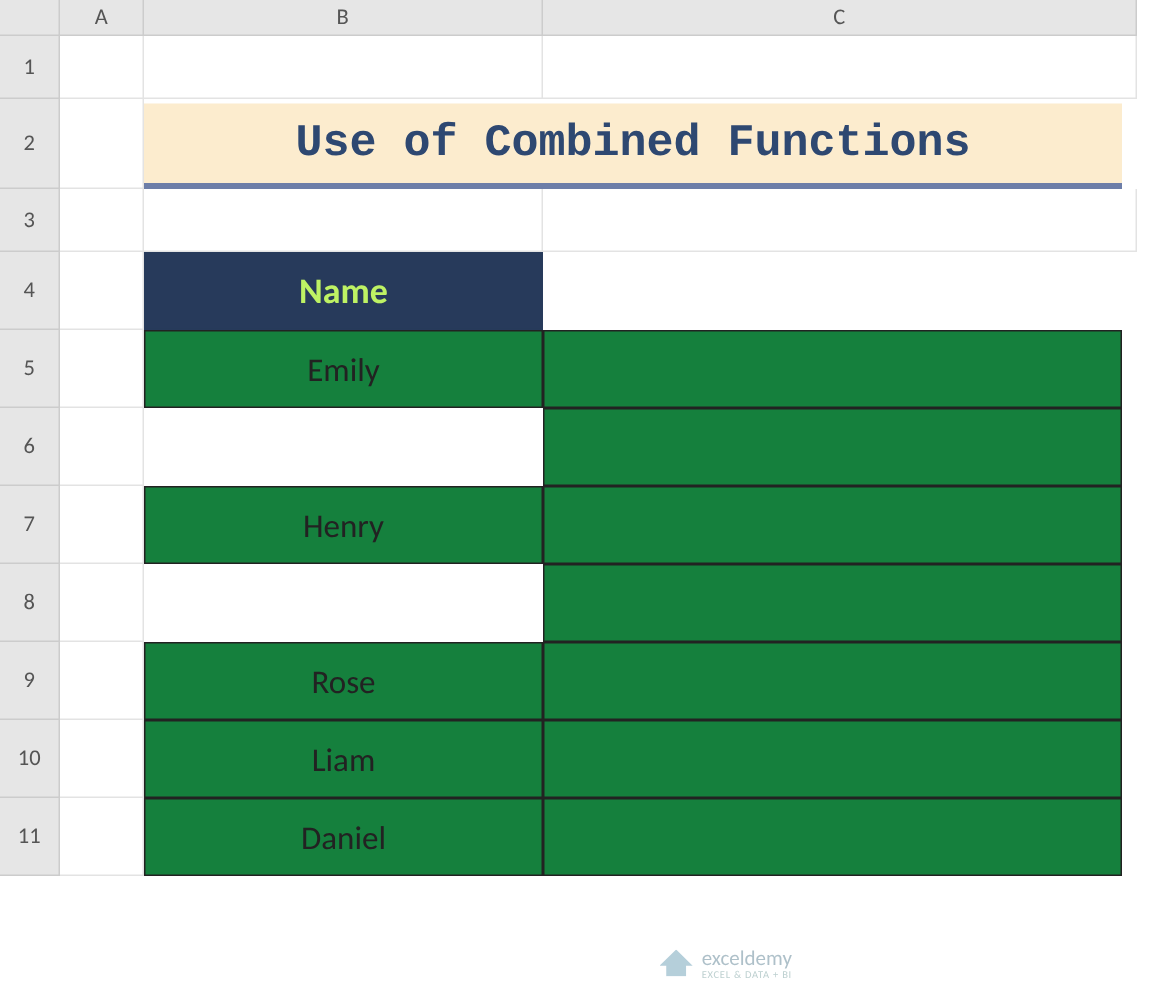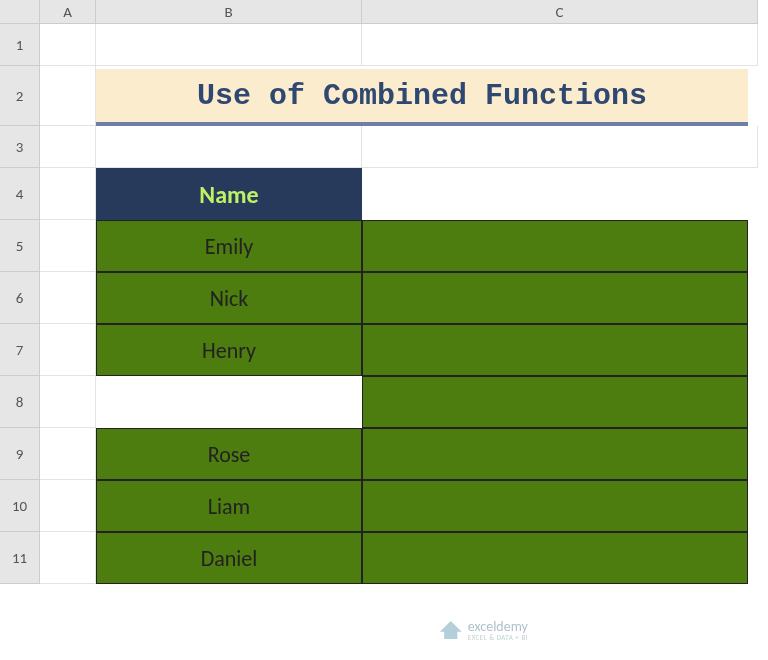--- a/index.html
+++ b/index.html
@@ -70,36 +70,36 @@
   }
   .tbl-head {
     background: #273a5b;
     color: #bef264;
     font-weight: 700;
     font-size: 24px;
     border: 1px solid #273a5b;
   }
   .tbl-cell {
     border: 1px solid #222;
-    background: #4d7c0f;
+    background: #15803d;
     font-size: 22px;
   }
   .col-B-head { grid-column: 3; grid-row: 5; }
   .col-C-head { grid-column: 4; grid-row: 5; margin-right: 10px;}
   .b5{grid-column:3;grid-row:6}.c5{grid-column:4;grid-row:6;margin-right:10px}
   .b6{grid-column:3;grid-row:7}.c6{grid-column:4;grid-row:7;margin-right:10px}
   .b7{grid-column:3;grid-row:8}.c7{grid-column:4;grid-row:8;margin-right:10px}
   .b8{grid-column:3;grid-row:9}.c8{grid-column:4;grid-row:9;margin-right:10px}
   .b9{grid-column:3;grid-row:10}.c9{grid-column:4;grid-row:10;margin-right:10px}
   .b10{grid-column:3;grid-row:11}.c10{grid-column:4;grid-row:11;margin-right:10px}
   .b11{grid-column:3;grid-row:12}.c11{grid-column:4;grid-row:12;margin-right:10px}
   .watermark {
     position: absolute;
     right: 240px;
-    bottom: 18px;
+    bottom: 6px;
     display: flex;
     align-items: center;
     gap: 6px;
     opacity: 0.55;
     font-size: 14px;
     color: #6d8e9e;
   }
   .wm-icon {
     width: 22px; height: 18px;
     background: #7aa8bc;
@@ -147,21 +147,20 @@
     <span class="title-text">Use of Combined Functions</span>
   </div>
 
   <div class="cell" style="grid-column:3;grid-row:4"></div>
   <div class="cell" style="grid-column:4;grid-row:4"></div>
 
   <div class="cell tbl-head col-B-head">Name</div>
 
   <div class="cell tbl-cell b5">Emily</div>
   <div class="cell tbl-cell c5"></div>
-  <div class="cell tbl-cell b6">Nick</div>
   <div class="cell tbl-cell c6"></div>
   <div class="cell tbl-cell b7">Henry</div>
   <div class="cell tbl-cell c7"></div>
   <div class="cell tbl-cell c8"></div>
   <div class="cell tbl-cell b9">Rose</div>
   <div class="cell tbl-cell c9"></div>
   <div class="cell tbl-cell b10">Liam</div>
   <div class="cell tbl-cell c10"></div>
   <div class="cell tbl-cell b11">Daniel</div>
   <div class="cell tbl-cell c11"></div>

